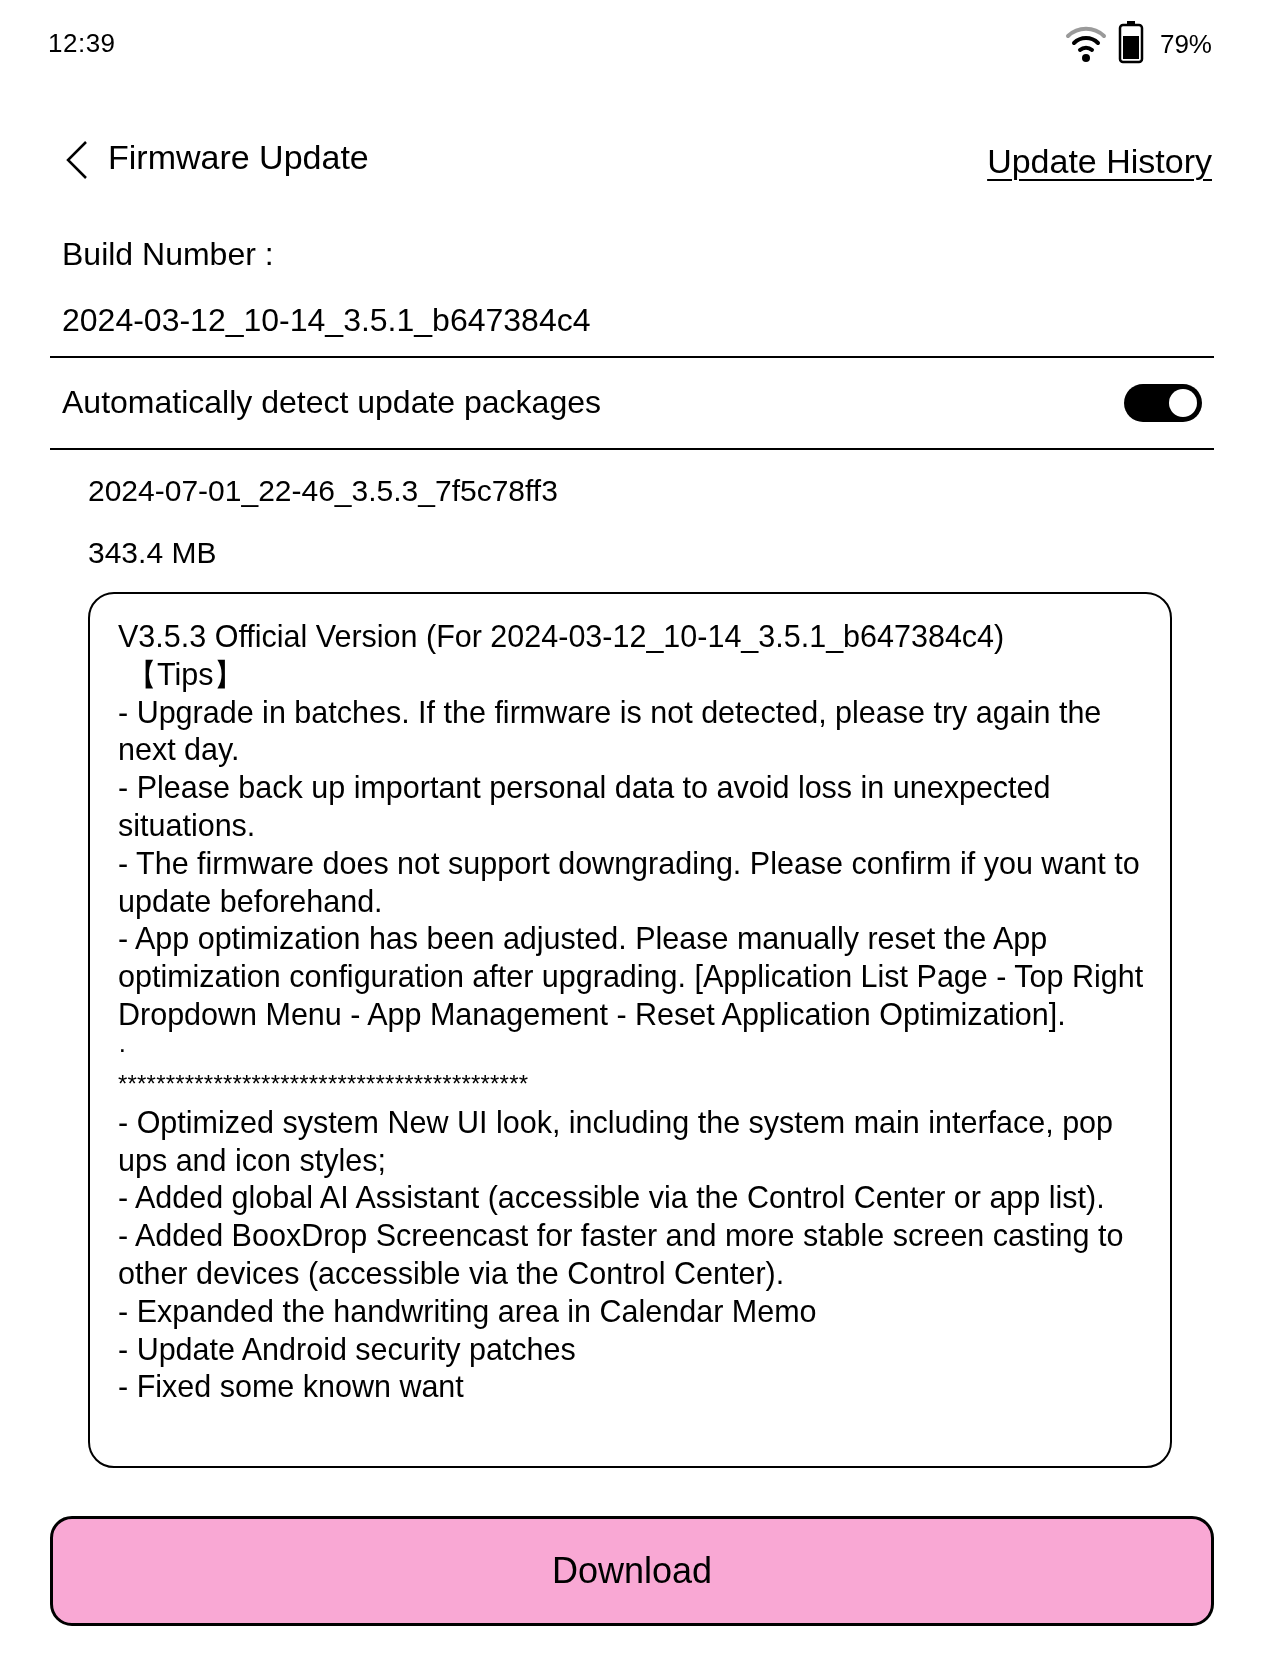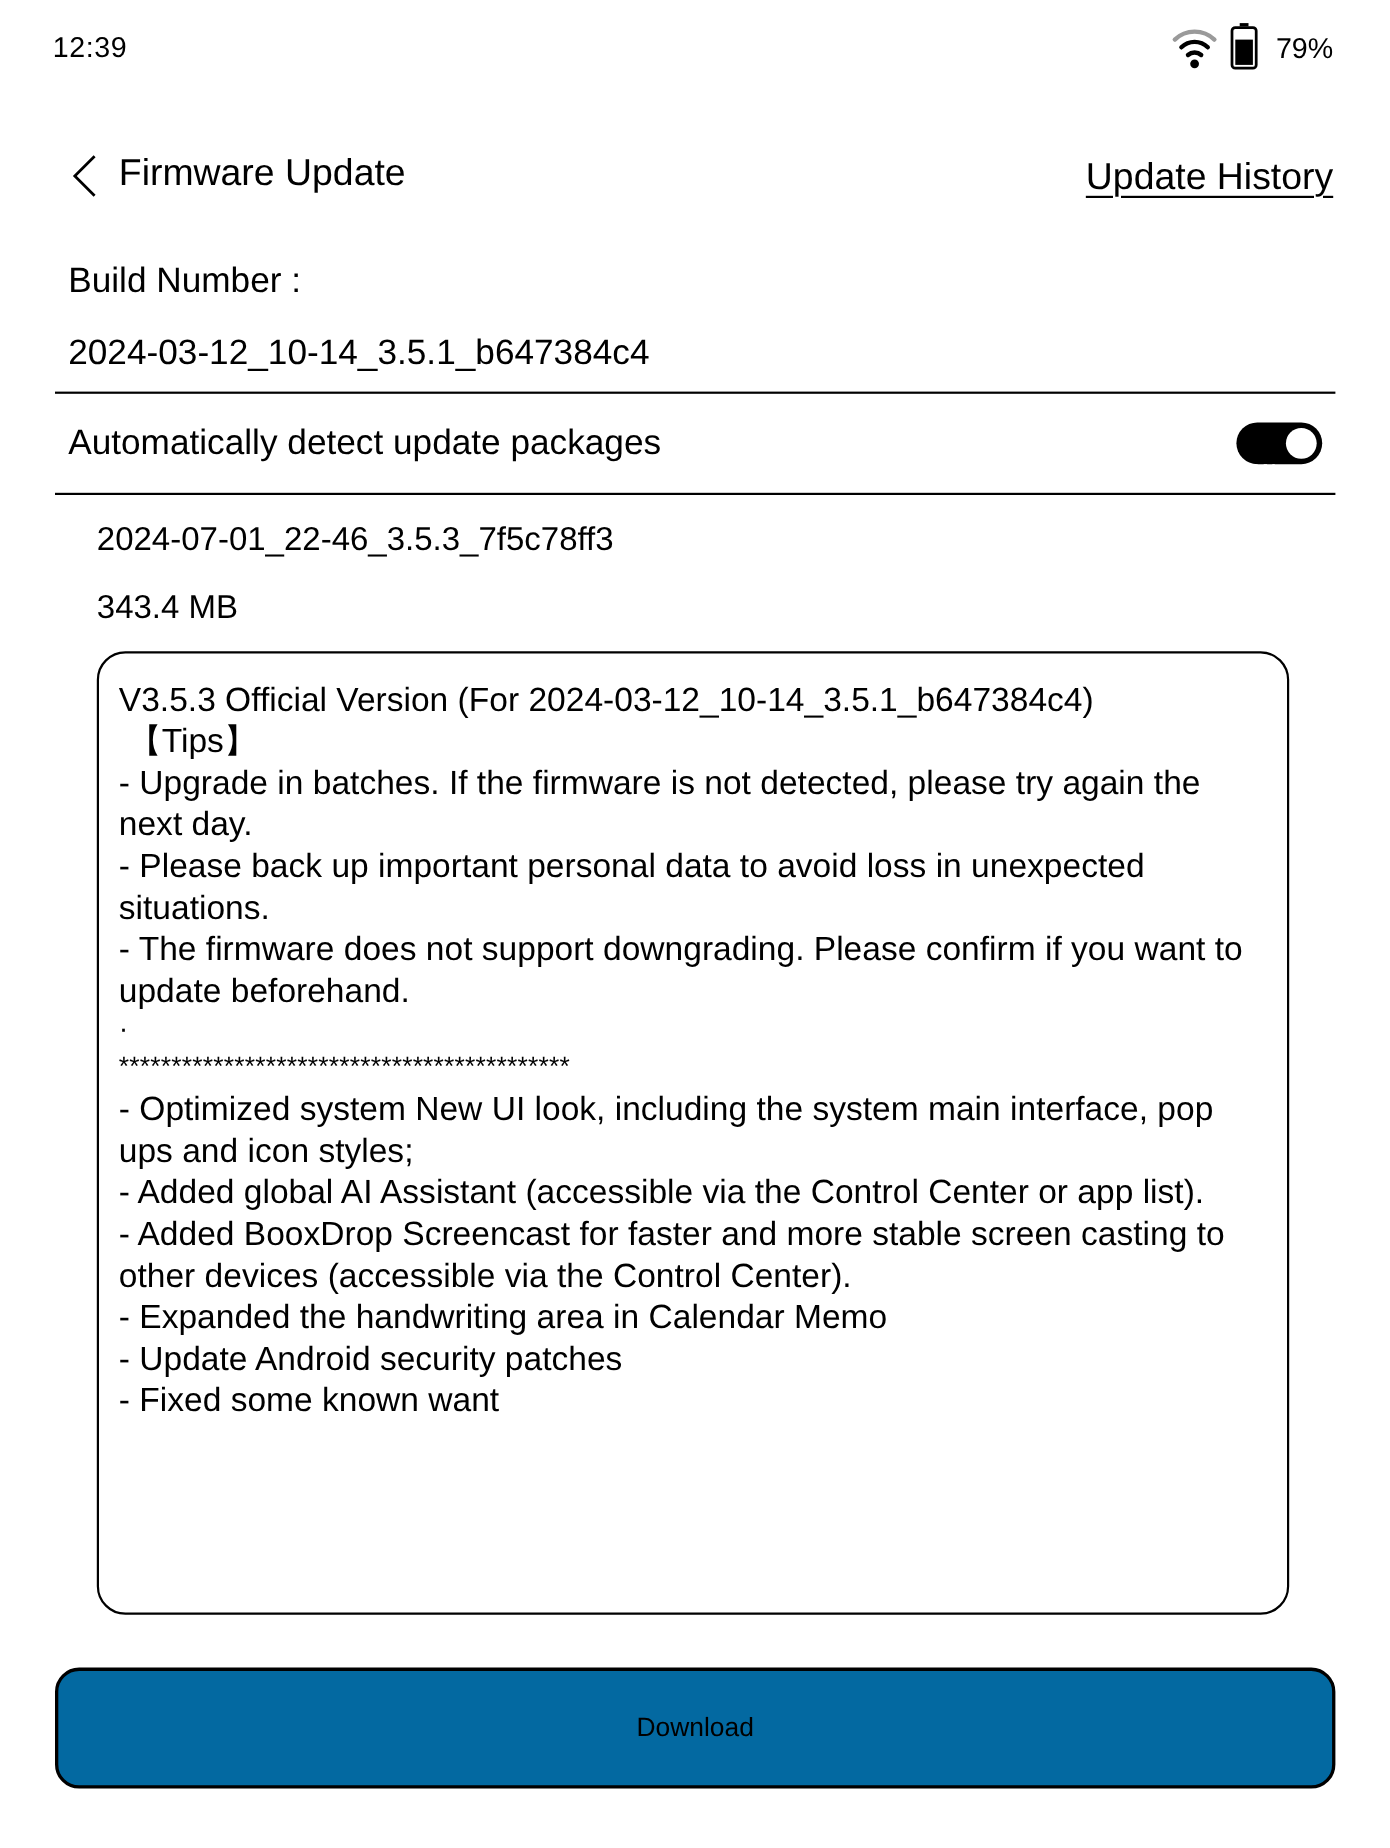--- a/index.html
+++ b/index.html
@@ -27,27 +27,27 @@
 
     .auto-row { position: absolute; left: 50px; top: 358px; width: 1164px; height: 90px; }
     .auto-label { position: absolute; left: 12px; top: 26px; font-size: 32px; }
     .toggle { position: absolute; right: 12px; top: 26px; width: 78px; height: 38px; border-radius: 19px; background: #000; cursor: pointer; }
     .toggle-text { position: absolute; left: 10px; top: 9px; color: #fff; font-size: 17px; font-weight: bold; letter-spacing: 0.5px; margin-top: 26px; }
     .toggle-knob { position: absolute; right: 5px; top: 5px; width: 28px; height: 28px; border-radius: 50%; background: #fff; }
 
     .pkg-name { position: absolute; left: 88px; top: 474px; font-size: 30px; }
     .pkg-size { position: absolute; left: 88px; top: 536px; font-size: 30px; }
 
-    .notes-box { position: absolute; left: 88px; top: 592px; width: 1084px; height: 876px; border: 2px solid #000; border-radius: 26px; overflow: hidden; }
+    .notes-box { position: absolute; left: 88px; top: 592px; width: 1084px; height: 876px; border: 2px solid #000; border-radius: 26px; overflow: hidden; padding-left: 10px; }
     .notes-inner { padding: 24px 16px 0 18px; font-size: 30.5px; line-height: 37.8px; }
     .note-line { display: block; white-space: pre-wrap; }
     .note-dot { line-height: 30px; font-size: 26px; }
     .note-stars { font-size: 24px; line-height: 40px; letter-spacing: 0.2px; }
 
-    .download-button { position: absolute; left: 50px; top: 1516px; width: 1164px; height: 110px; border: 3px solid #000; border-radius: 22px; background: #0369a1; display: flex; align-items: center; justify-content: center; font-size: 24px; cursor: pointer; font-family: "Liberation Sans", sans-serif; color: #000; }
+    .download-button { position: absolute; left: 50px; top: 1516px; width: 1164px; height: 110px; border: 3px solid #000; border-radius: 22px; background: #f9a8d4; display: flex; align-items: center; justify-content: center; font-size: 36px; cursor: pointer; font-family: "Liberation Sans", sans-serif; color: #000; }
   </style>
 </head>
 <body>
 
 <div class="status-bar">
   <span class="status-time">12:39</span>
   <div class="status-right">
     <span>
       <svg class="wifi-icon" viewBox="0 0 44 44">
         <path d="M4 16 A26 26 0 0 1 40 16" fill="none" stroke="#9a9a9a" stroke-width="4" stroke-linecap="round"></path>
@@ -95,20 +95,21 @@
 <span class="pkg-name">2024-07-01_22-46_3.5.3_7f5c78ff3</span>
 <span class="pkg-size">343.4 MB</span>
 
 <div class="notes-box">
   <div class="notes-inner">
     <span class="note-line">V3.5.3 Official Version (For 2024-03-12_10-14_3.5.1_b647384c4)</span>
     <span class="note-line"> 【Tips】</span>
     <span class="note-line">- Upgrade in batches. If the firmware is not detected, please try again the next day.</span>
     <span class="note-line">- Please back up important personal data to avoid loss in unexpected situations.</span>
     <span class="note-line">- The firmware does not support downgrading. Please confirm if you want to update beforehand.</span>
+    <span class="note-line">- App optimization has been adjusted. Please manually reset the App optimization configuration after upgrading. [Application List Page - Top Right Dropdown Menu - App Management - Reset Application Optimization].</span>
     <span class="note-line note-dot">·</span>
     <span class="note-line note-stars">*******************************************</span>
     <span class="note-line">- Optimized system New UI look, including the system main interface, pop ups and icon styles;</span>
     <span class="note-line">- Added global AI Assistant (accessible via the Control Center or app list).</span>
     <span class="note-line">- Added BooxDrop Screencast for faster and more stable screen casting to other devices (accessible via the Control Center).</span>
     <span class="note-line">- Expanded the handwriting area in Calendar Memo</span>
     <span class="note-line">- Update Android security patches</span>
     <span class="note-line">- Fixed some known want</span>
   </div>
 </div>

